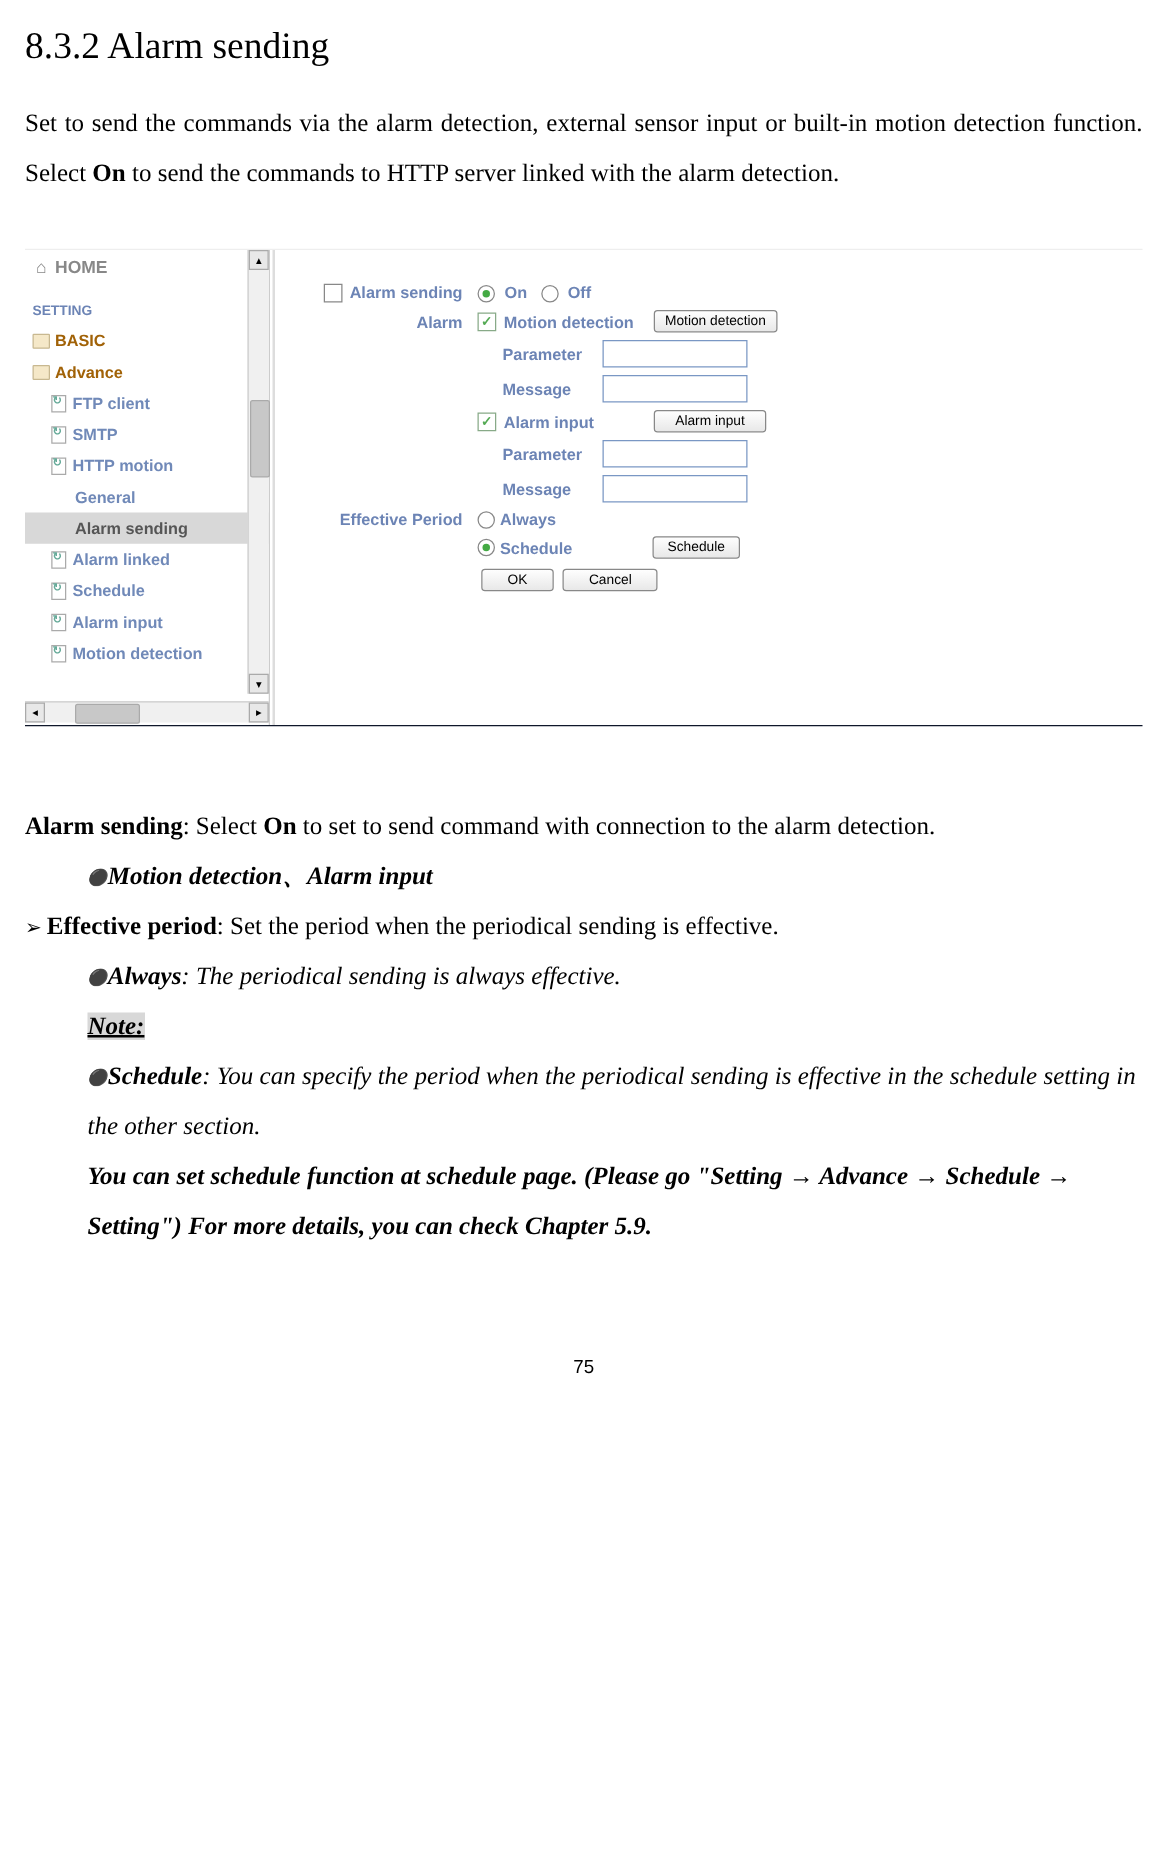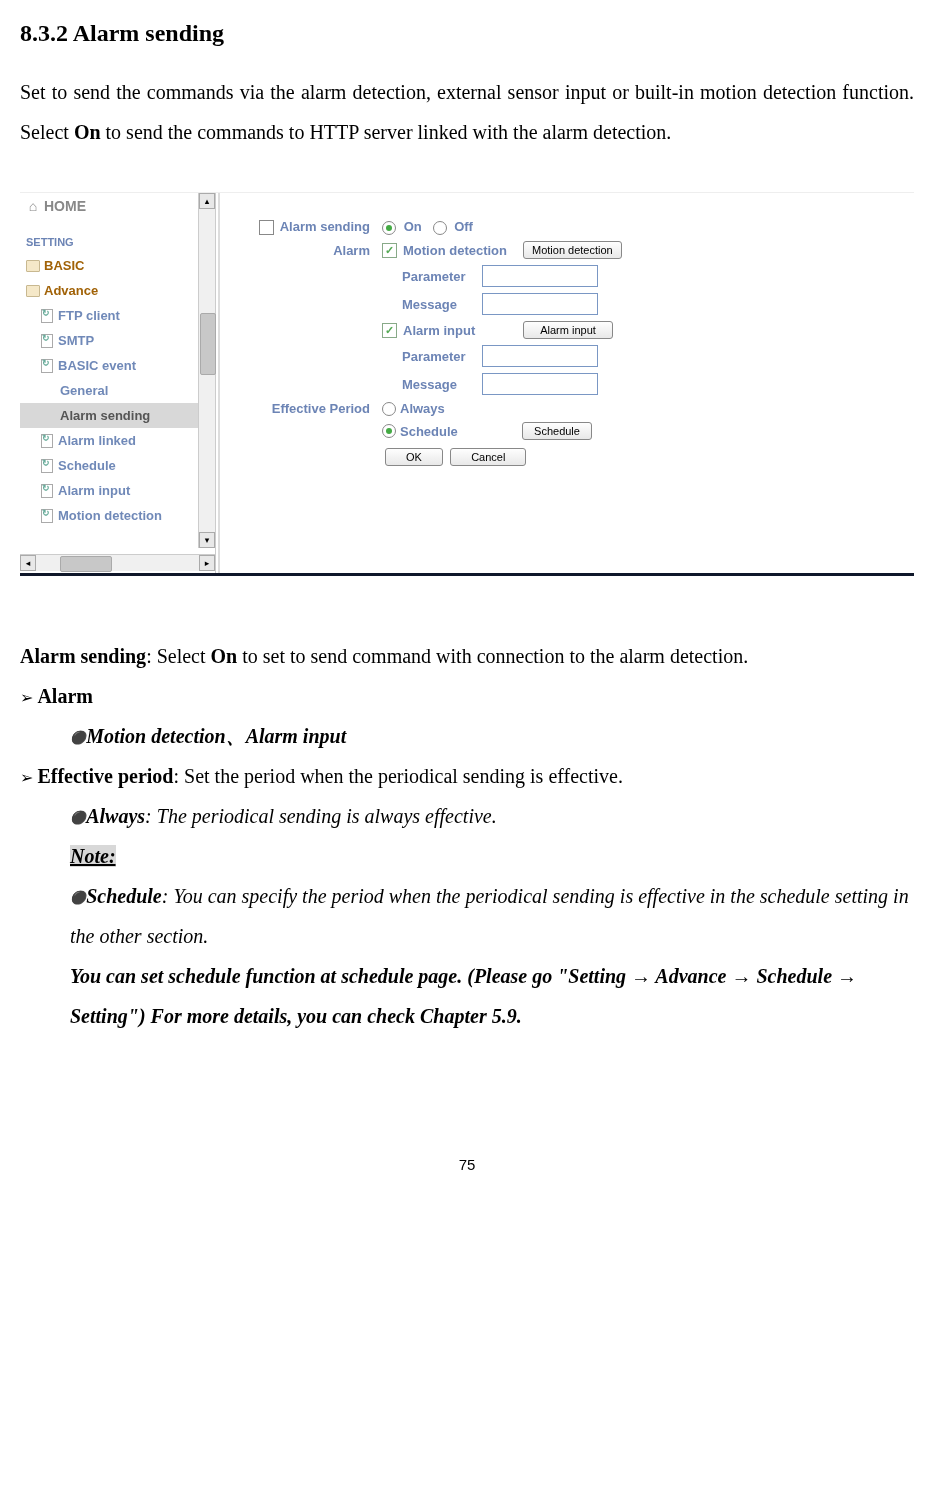--- a/index.html
+++ b/index.html
@@ -3,35 +3,35 @@
   <meta charset="utf-8">
   <style>
     body {
       font-family: "Times New Roman", serif;
       margin: 0;
       padding: 10px 20px;
       width: 894px;
       color: #000;
     }
     h2 {
-      font-size: 24px;
-      font-weight: bold;
+      font-size: 30px;
+      font-weight: normal;
       margin: 10px 0 25px 0;
     }
     .intro-text {
       font-size: 20px;
       line-height: 2;
       text-align: justify;
       margin-bottom: 40px;
     }
     .screenshot-container {
       display: flex;
       background: #fff;
       border-top: 1px solid #eee;
-      border-bottom: 3px solid #0f172a;
+      border-bottom: 1px solid #0f172a;
       margin-bottom: 60px;
       height: 380px;
       font-family: Arial, sans-serif;
     }
     .sidebar {
       width: 195px;
       background: #fff;
       border-right: 1px solid #ccc;
       position: relative;
     }
@@ -237,21 +237,21 @@
       vertical-align: middle;
     }
     .indent1 { padding-left: 50px; font-style: italic; }
     .note-label {
       background: #d8d8d8;
     }
     .page-num {
       text-align: center;
       font-family: Arial, sans-serif;
       font-size: 15px;
-      margin-top: 120px;
+      margin-top: 84px;
     }
   </style>
 </head>
 <body>
 
 <h2>8.3.2 Alarm sending</h2>
 
 <p class="intro-text">
   <span>Set to send the commands via the alarm detection, external sensor input or built-in motion detection function. Select </span><b>On</b><span> to send the commands to HTTP server linked with the alarm detection.</span>
 </p>
@@ -286,21 +286,21 @@
       <div class="nav-item sub">
         <span class="nav-icon">
             <span class="page-icon page-icon-fold"></span>
           </span>
         <span>SMTP</span>
       </div>
       <div class="nav-item sub">
         <span class="nav-icon">
             <span class="page-icon page-icon-fold"></span>
           </span>
-        <span>BASIC event</span>
+        <span>HTTP motion</span>
       </div>
       <div class="nav-item sub" style="padding-left:40px">General</div>
       <div class="nav-item sub active" style="padding-left:40px">Alarm sending</div>
       <div class="nav-item sub">
         <span class="nav-icon">
             <span class="page-icon page-icon-fold"></span>
           </span>
         <span>Alarm linked</span>
       </div>
       <div class="nav-item sub">
@@ -403,23 +403,20 @@
       &nbsp;&nbsp;
       <button class="win-button small">Cancel</button>
     </div>
   </div>
 </div>
 
 <div class="content-block">
   <div>
     <b>Alarm sending</b><span>: Select </span><b>On</b><span> to set to send command with connection to the alarm detection.</span>
   </div>
-  <div>
-    <span class="triangle">➢ </span><b>Alarm</b>
-  </div>
   <div class="indent1">
     <span class="bullet">⚫</span><b>Motion detection、Alarm input</b>
   </div>
   <div>
     <span class="triangle">➢ </span><b>Effective period</b><span>: Set the period when the periodical sending is effective.</span>
   </div>
   <div class="indent1">
     <span class="bullet">⚫</span><b>Always</b><span>: The periodical sending is always effective.</span>
   </div>
   <div class="indent1">

